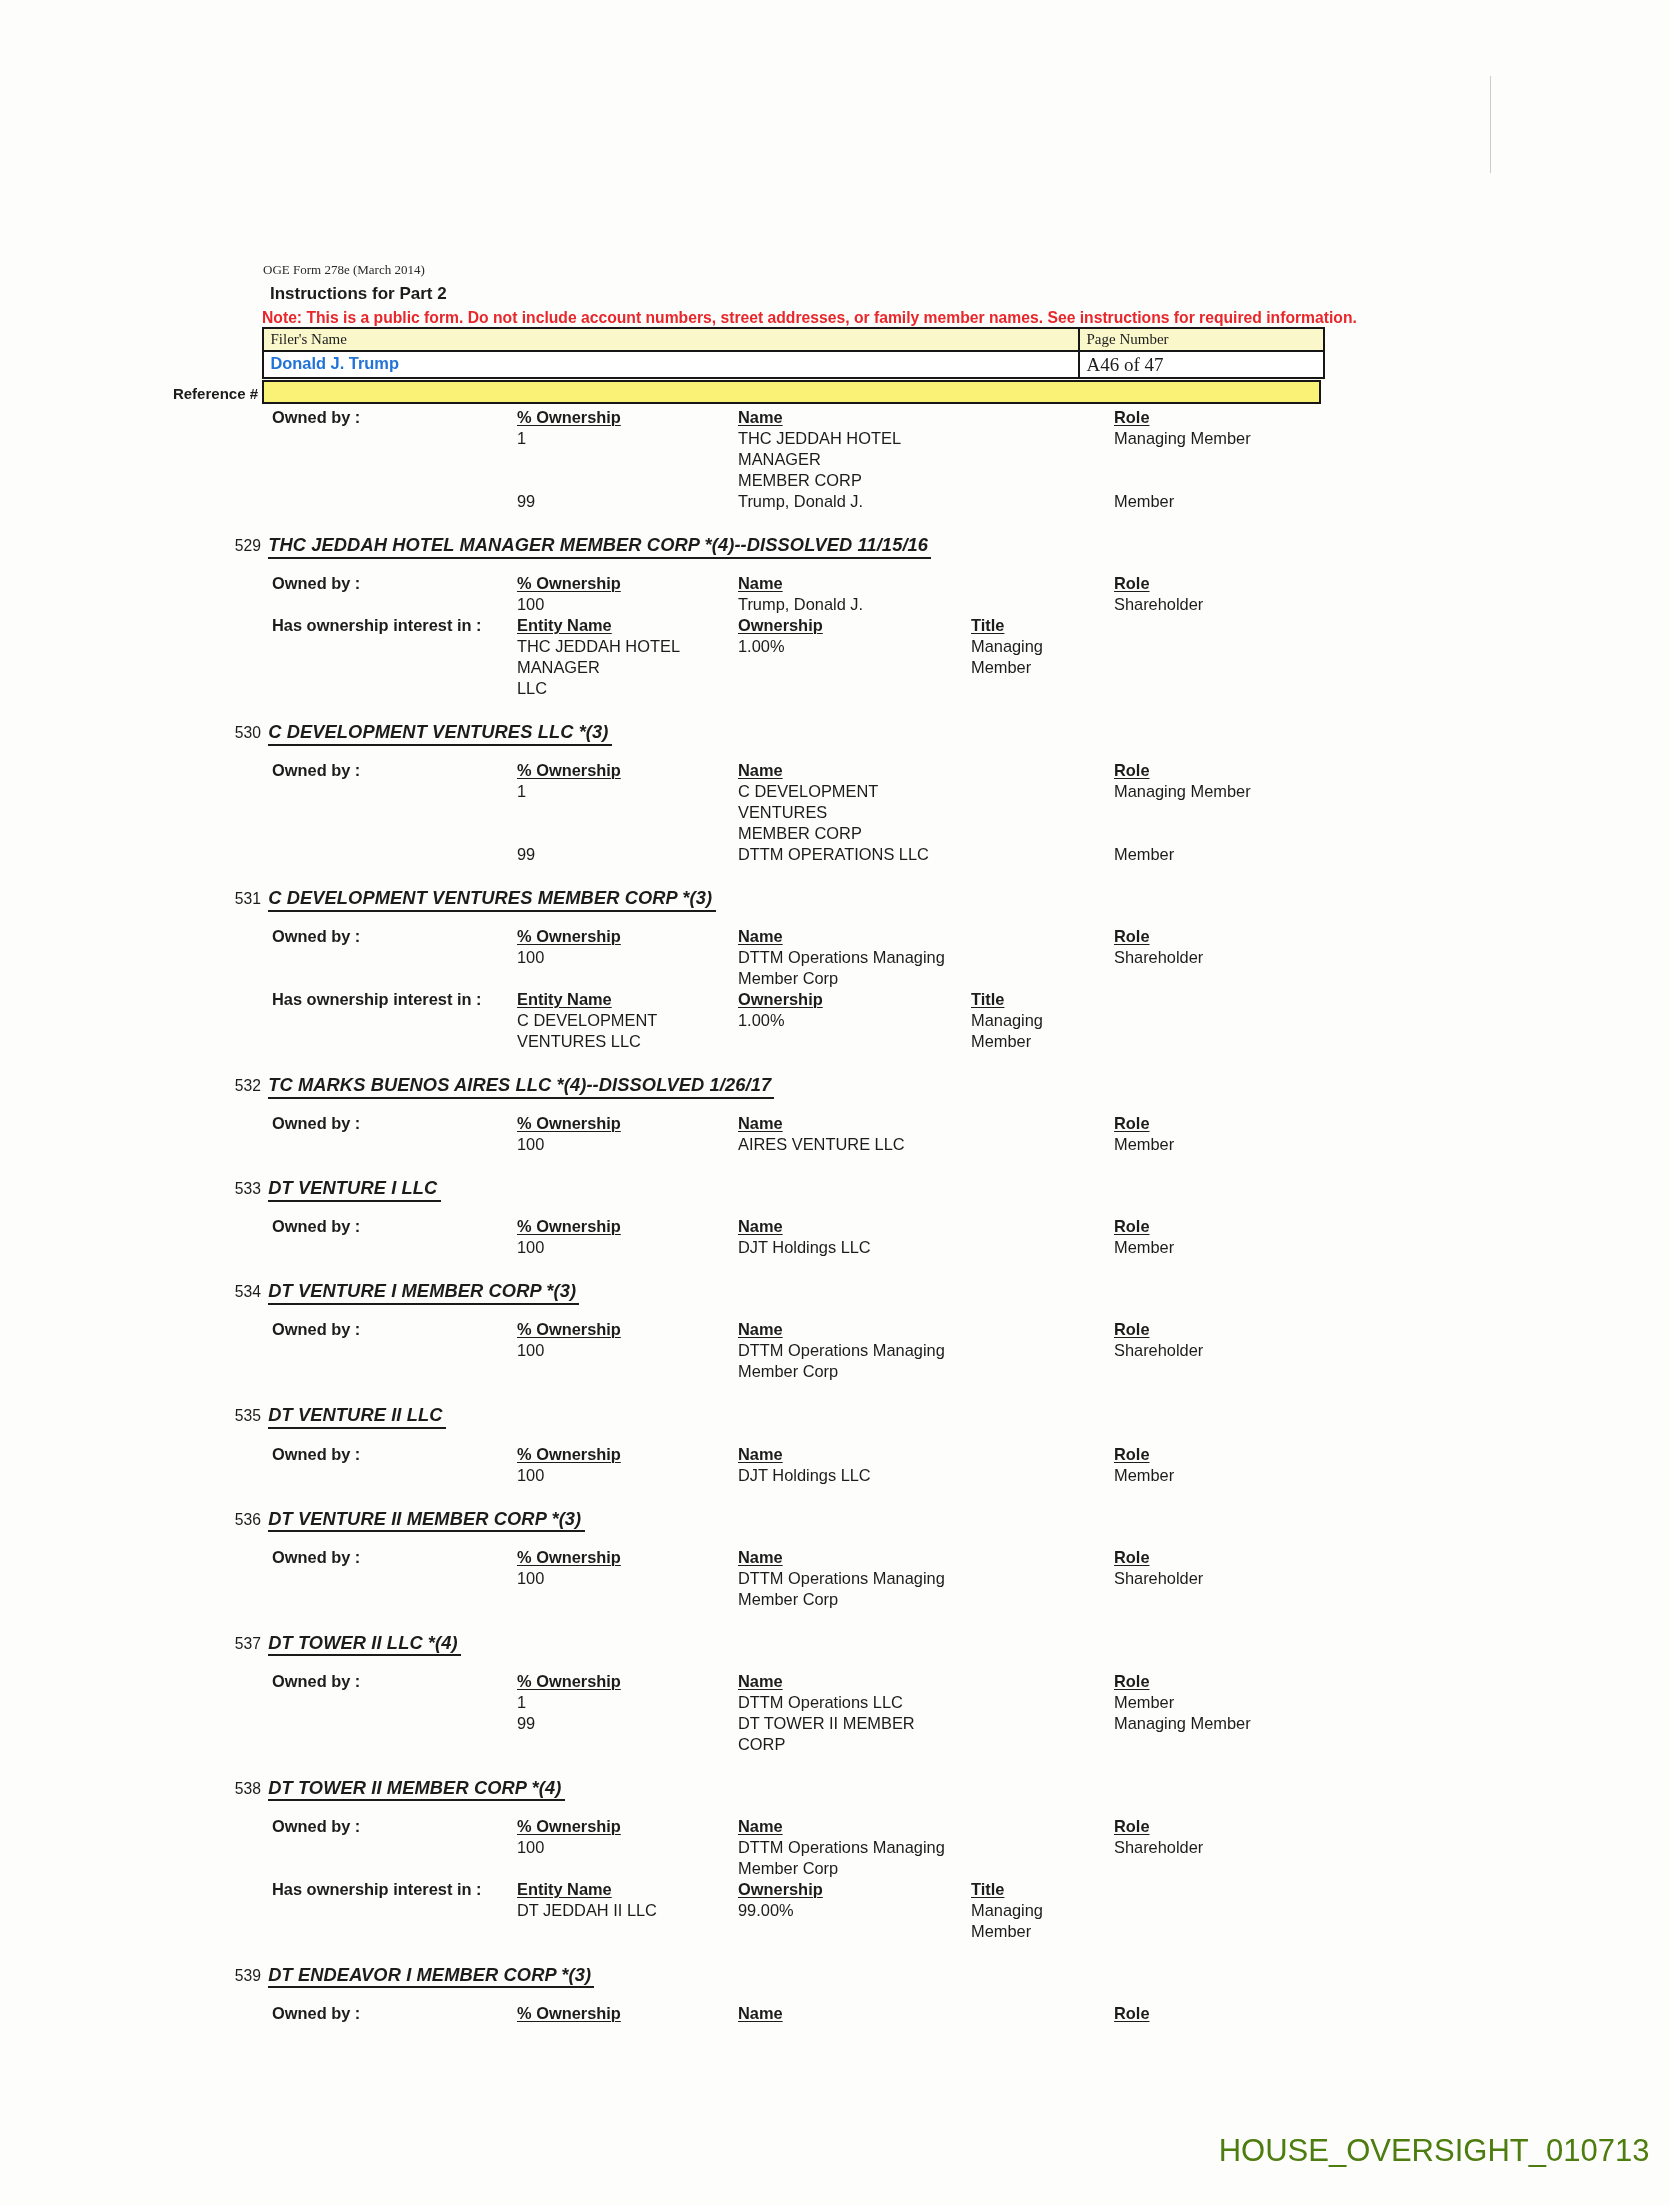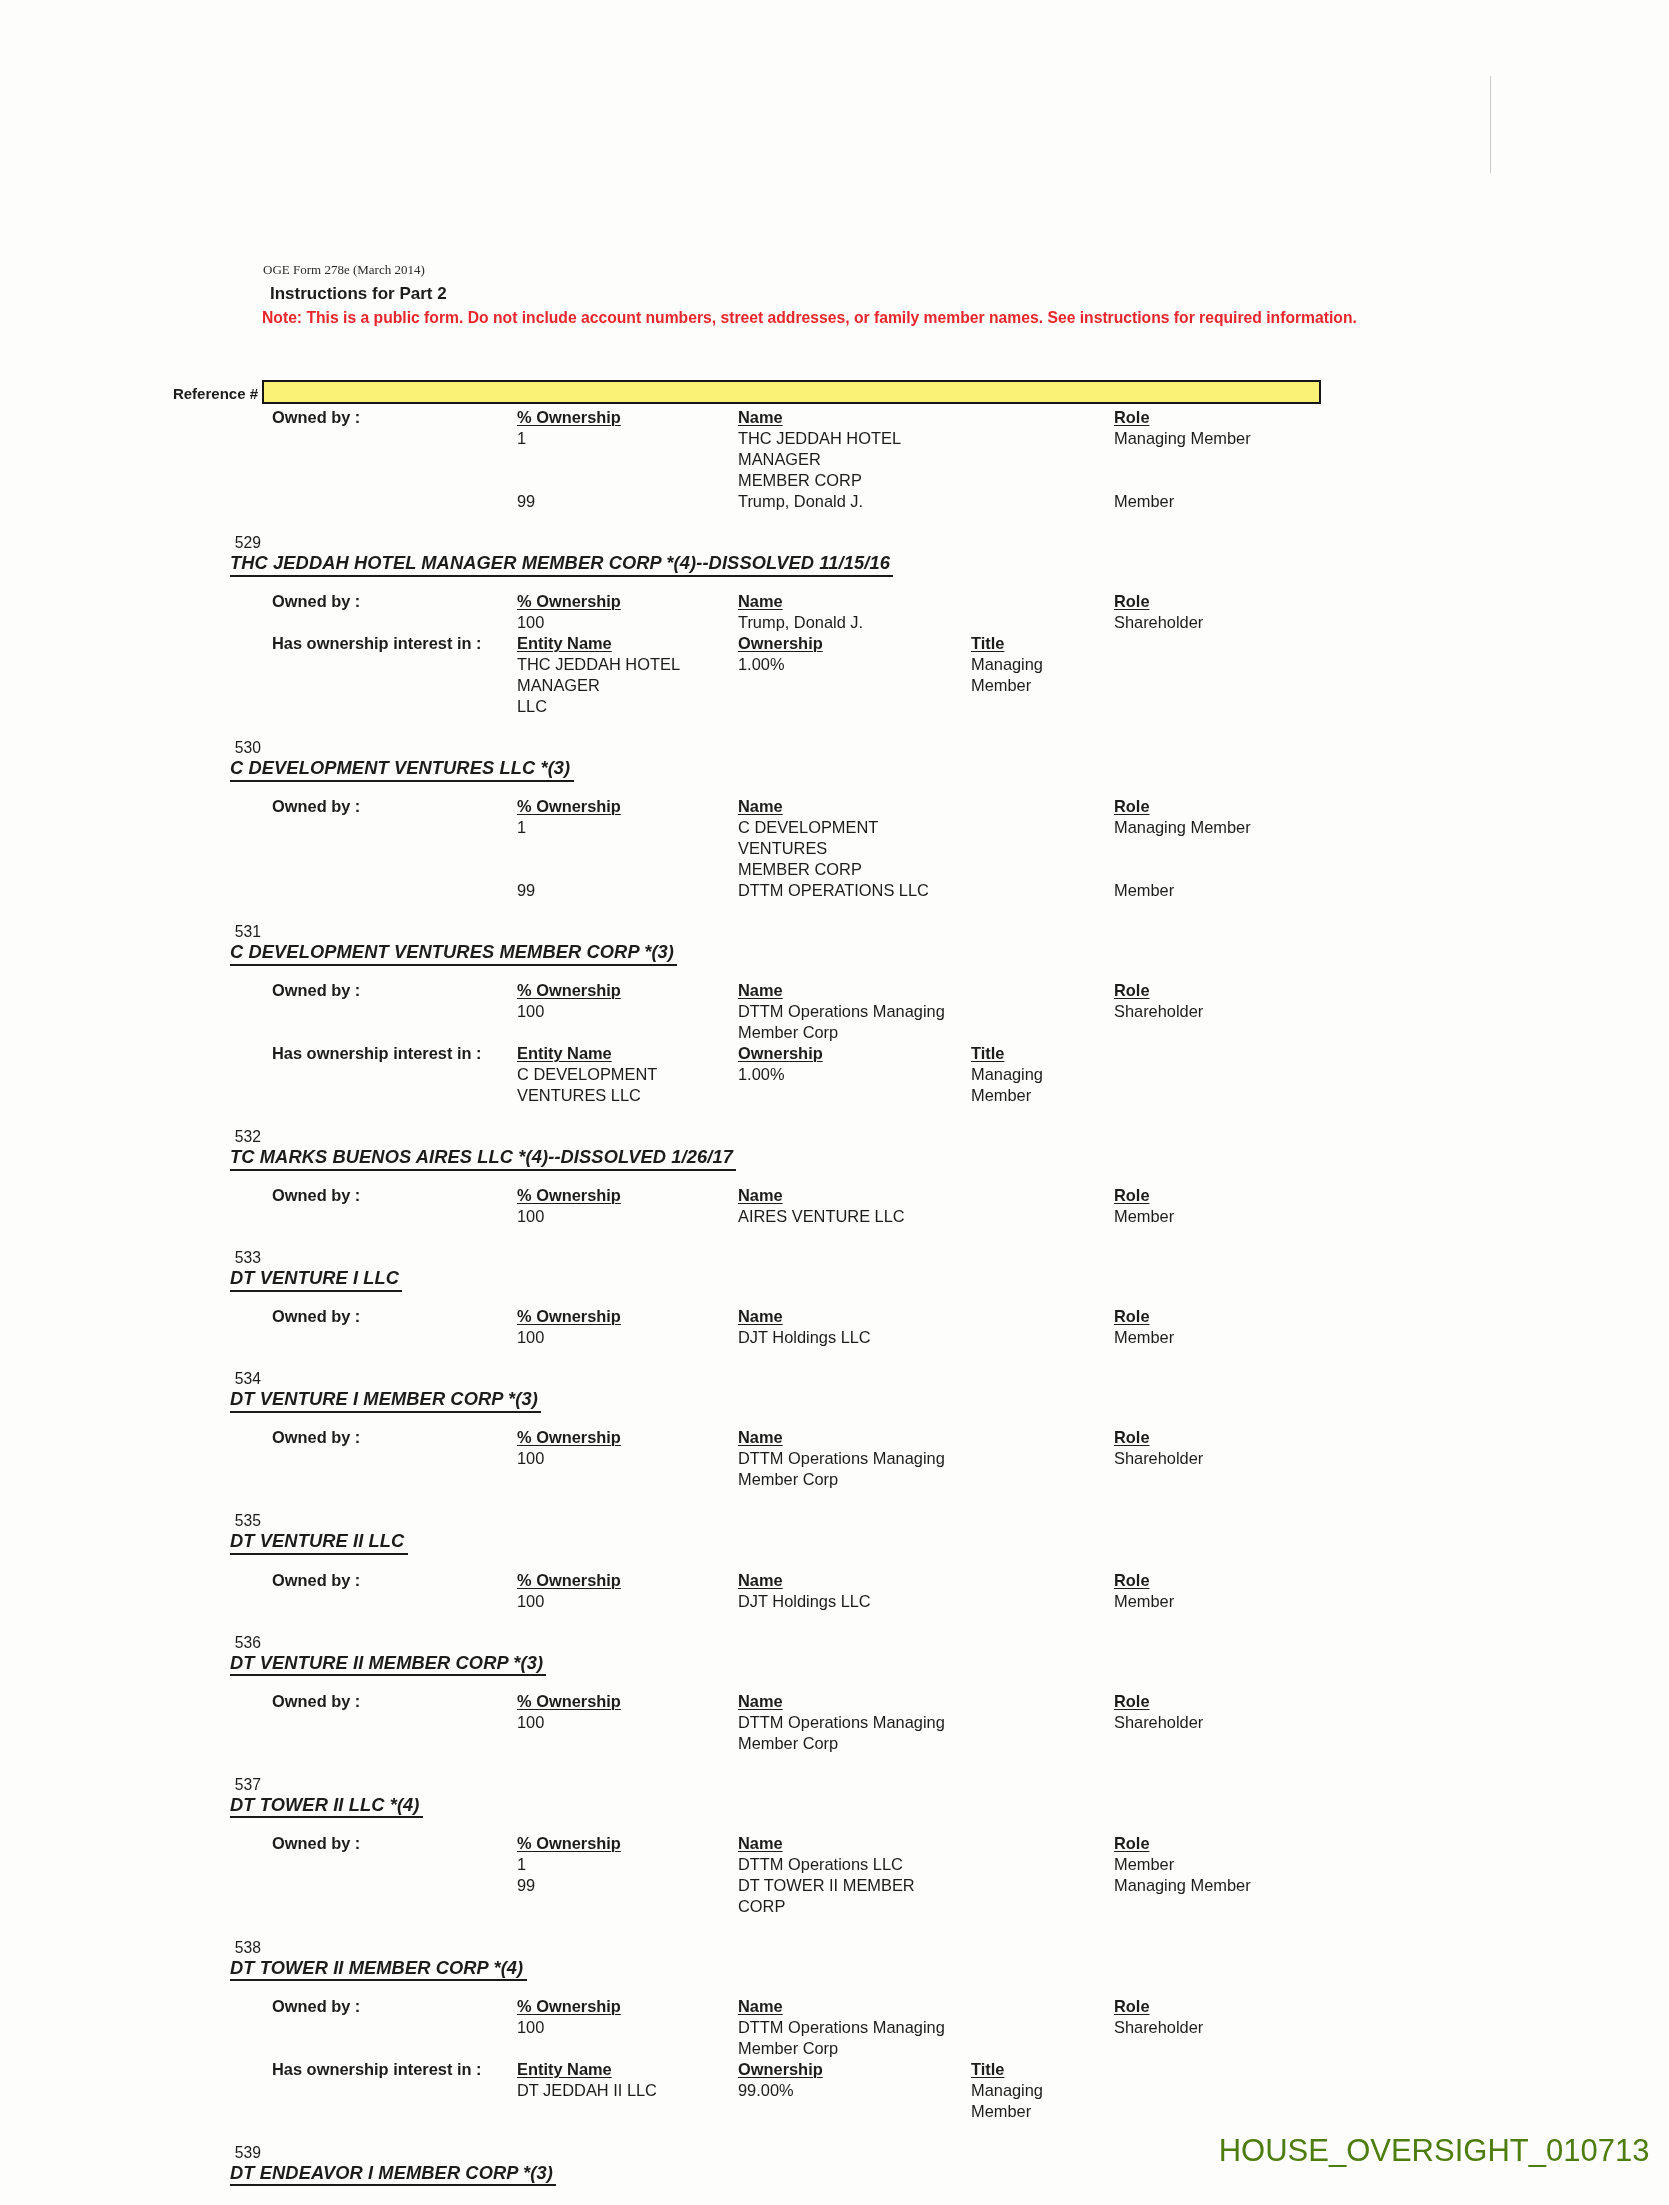--- a/index.html
+++ b/index.html
@@ -27,21 +27,21 @@
   .ref-bar { position:absolute; top:380px; left:262px; width:1055px; height:20px;
     background:#f9f276; border:2px solid #161616; }
   .ref-label { position:absolute; top:385px; left:164px; width:94px;
     text-align:right; font-weight:bold; font-size:15px; }
   .scan-line { position:absolute; left:1490px; top:76px; width:1.3px; height:97px;
     background:#cccccc; }
   
   #entries { position:absolute; top:407px; left:0; width:1669px; }
   .entry { margin-top:22px; }
   .entry.continuation { margin-top:0; }
-  .title-row { display:flex; align-items:baseline; margin:0 0 14.4px 230px;flex-direction:column; }
+  .title-row { display:flex; align-items:baseline; margin:0 0 14.4px 230px; }
   .ref-num { width:31px; text-align:right; font-size:15.7px; margin-right:7.2px; flex:none; }
   .entry-title { font-size:18.3px; font-weight:bold; font-style:italic;
     border-bottom:2px solid #1b1b1b; padding:0 3.3px 0.7px 0; letter-spacing:0.1px; }
   .grid-row { display:grid; grid-template-columns:245px 221px 233px 143px 1fr;
     margin-left:272px; align-items:start; }
   .cell { font-size:16.4px; line-height:21px; min-height:21px; padding-right:9.2px;
     white-space:pre-line; }
   .label { font-weight:bold; }
   .colhdr { font-weight:bold; text-decoration:underline;
     text-decoration-thickness:1.3px; text-underline-offset:2px; }
@@ -51,20 +51,30 @@
 </head>
 <body>
 
 <div class="page">
   <div class="scan-line"></div>
 
   <div class="form-version">OGE Form 278e (March 2014)</div>
   <div class="instructions">Instructions for Part 2</div>
   <div class="note">Note: This is a public form. Do not include account numbers, street addresses, or family member names.  See instructions for required information.</div>
 
+  <div class="filer-table">
+    <div class="ft-row hdr">
+      <div class="ft-cell ft-name">Filer's Name</div>
+      <div class="ft-cell ft-page">Page Number</div>
+    </div>
+    <div class="ft-row val">
+      <div class="ft-cell ft-name">Donald J. Trump</div>
+      <div class="ft-cell ft-page">A46 of 47</div>
+    </div>
+  </div>
 
   <div class="ref-label">Reference #</div>
   <div class="ref-bar"></div>
 
   <div id="entries">
       <section class="entry continuation">
         <div class="grid-row">
           <div class="cell label" style="grid-column: 1;">Owned by :</div>
           <div class="cell colhdr" style="grid-column: 2;">% Ownership</div>
           <div class="cell colhdr" style="grid-column: 3;">Name</div>

